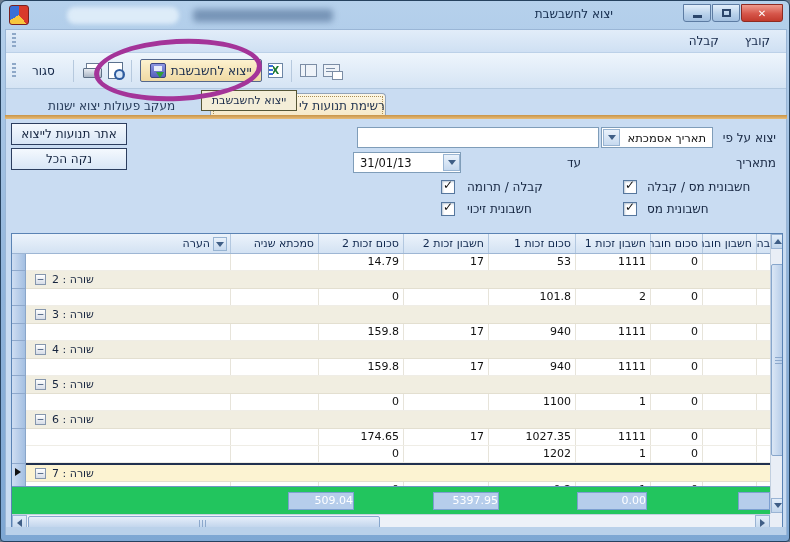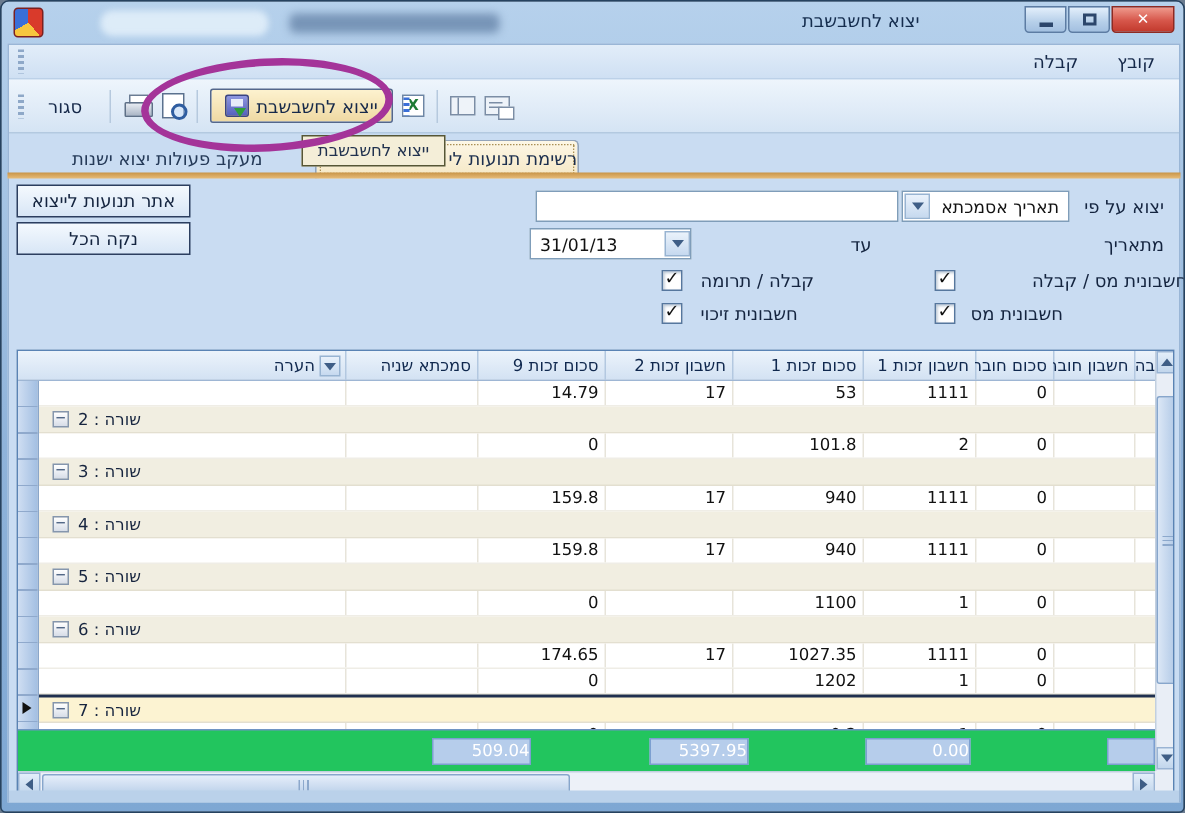--- a/index.html
+++ b/index.html
@@ -204,21 +204,21 @@
   <div class="abs field" style="left:352px;top:151px;width:108px;">
     <span class="combo-btn" style="left:89px;">
         <span class="tri-dn"></span>
       </span>
     <span class="combo-text" style="left:6px;">31/01/13</span>
   </div>
 
   <span class="cb" style="left:622px;top:179px;">
       <i class="ck">✓</i>
     </span>
-  <div class="abs label" style="left:646px;top:179px;margin-left:41px;">חשבונית מס / קבלה</div>
+  <div class="abs label" style="left:646px;top:179px;">חשבונית מס / קבלה</div>
   <span class="cb" style="left:440px;top:179px;">
       <i class="ck">✓</i>
     </span>
   <div class="abs label" style="left:466px;top:179px;">קבלה / תרומה</div>
   <span class="cb" style="left:622px;top:201px;">
       <i class="ck">✓</i>
     </span>
   <div class="abs label" style="left:646px;top:201px;">חשבונית מס</div>
   <span class="cb" style="left:440px;top:201px;">
       <i class="ck">✓</i>
@@ -228,21 +228,21 @@
   <div class="side-btn" style="top:122px;">אתר תנועות לייצוא</div>
   <div class="side-btn" style="top:147px;">נקה הכל</div>
 
   <div class="abs grid">
     <div class="ghead">
       <span class="hc" style="left:130px;width:68px;">הערה</span>
       <span class="filter-btn">
           <span class="tri-dn"></span>
         </span>
       <span class="hc" style="left:218px;width:84px;">סמכתא שניה</span>
-      <span class="hc" style="left:306px;width:81px;">סכום זכות 9</span>
+      <span class="hc" style="left:306px;width:81px;">סכום זכות 2</span>
       <span class="hc" style="left:391px;width:81px;">חשבון זכות 2</span>
       <span class="hc" style="left:476px;width:83px;">סכום זכות 1</span>
       <span class="hc" style="left:563px;width:71px;">חשבון זכות 1</span>
       <span class="hc" style="left:638px;width:48px;">סכום חובה 2</span>
       <span class="hc" style="left:690px;width:50px;">חשבון חובה 2</span>
       <span class="hc" style="left:744px;width:14px;">בה 1</span>
     </div>
 
     <div class="ind-strip"></div>
     <div class="row-arrow" style="top:234px;"></div>

